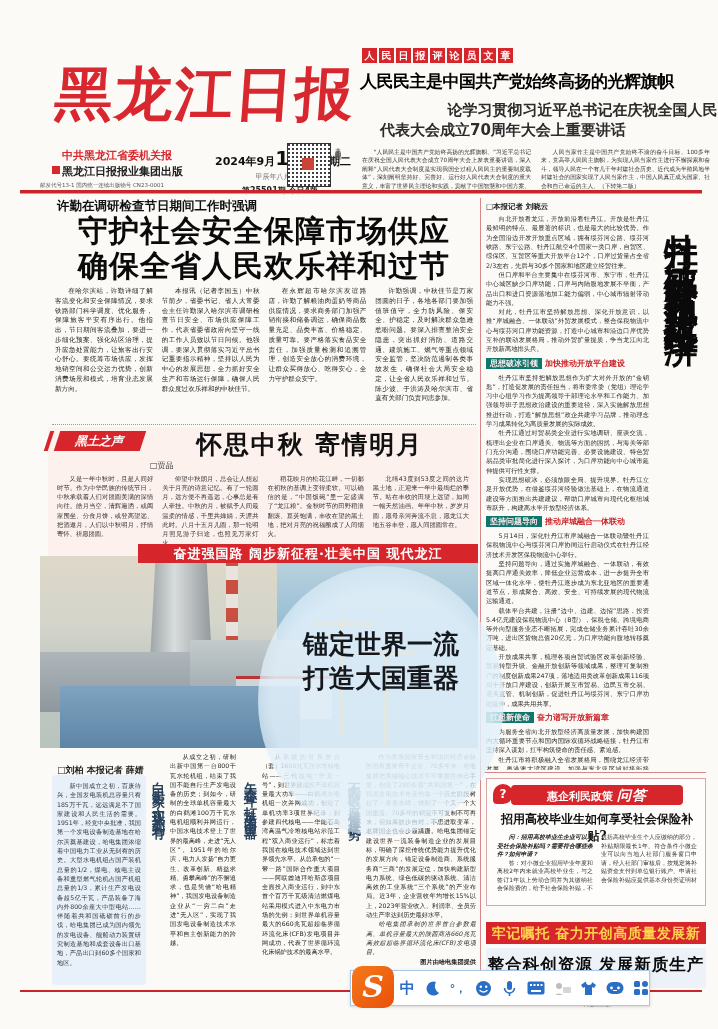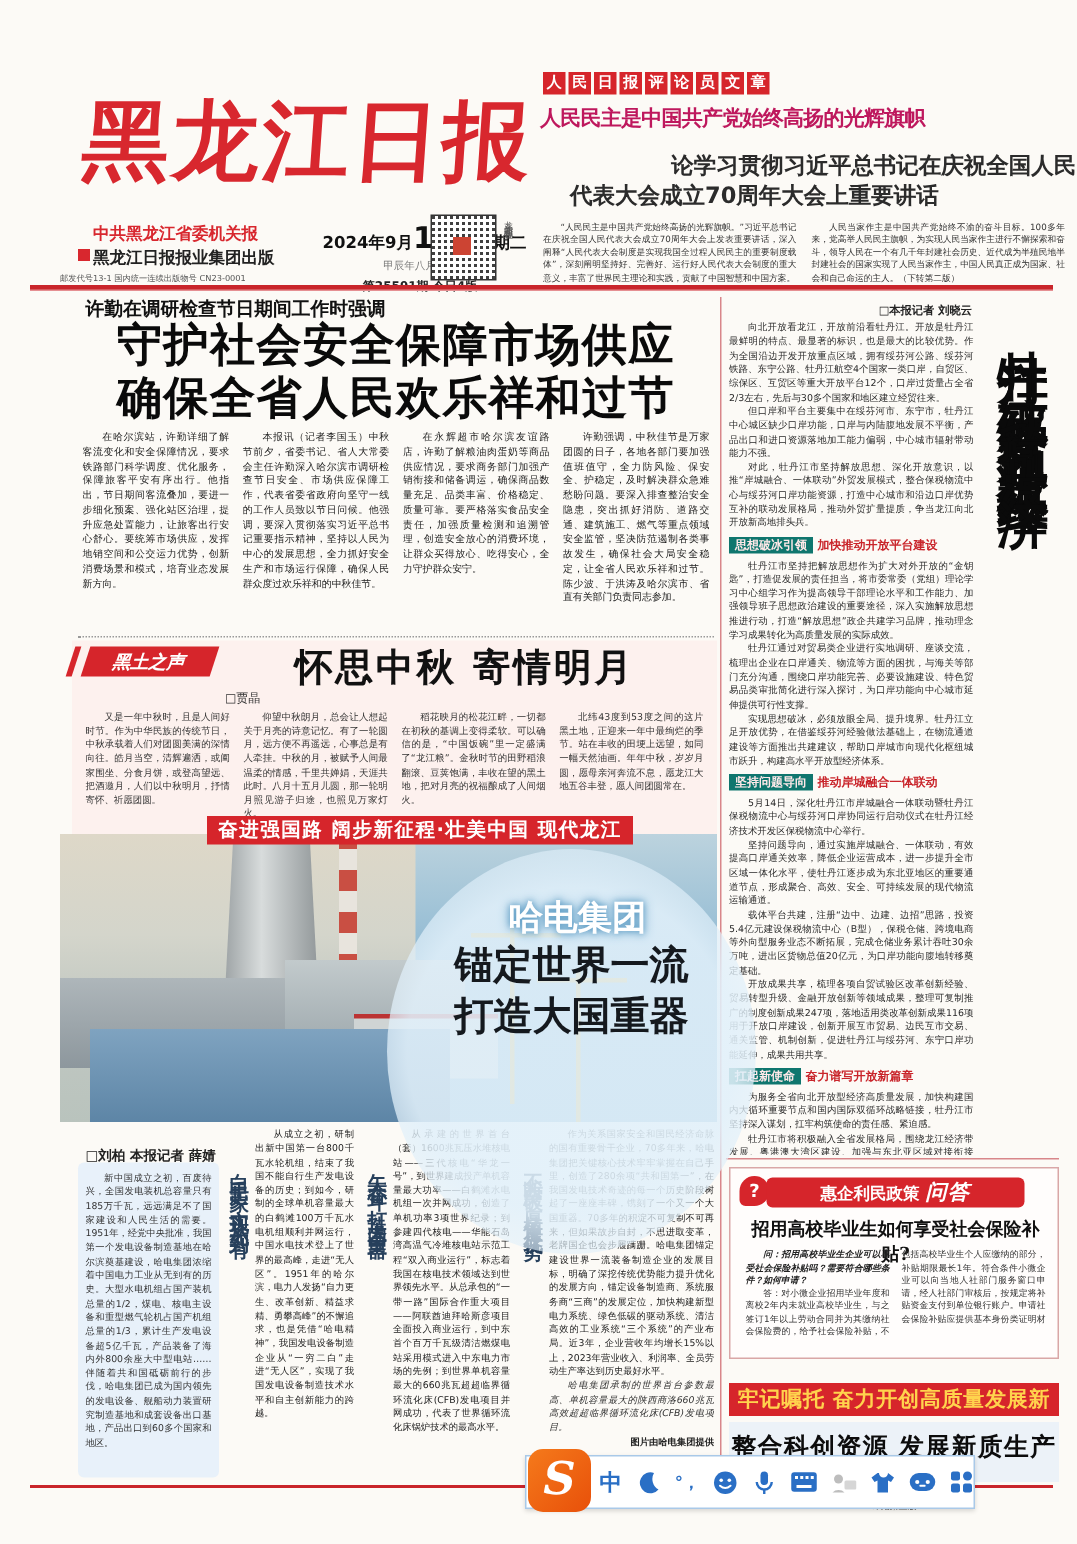--- a/index.html
+++ b/index.html
@@ -21,21 +21,21 @@
   .issueno{font-size:8px;font-weight:bold;color:#222;margin-top:3px;}
   .qr{left:287px;top:143px;width:42px;height:42px;background:
       repeating-linear-gradient(0deg,#222 0 2px,#fff 2px 4px),
       repeating-linear-gradient(90deg,#222 0 2px,#fff 2px 4px);
       background-blend-mode:screen;border:1px solid #333;}
   .qr::after{content:"";position:absolute;left:14px;top:14px;width:12px;height:12px;background:#c43;}
   .qrlabel{left:333px;top:143px;font-size:6px;color:#555;writing-mode:vertical-rl;height:44px;letter-spacing:1px;}
   .combadge{left:362px;top:48px;display:flex;gap:2px;}
   .combadge span{display:block;width:15px;height:15px;background:#d6252b;color:#fff;
     font-size:10px;font-weight:bold;line-height:15px;text-align:center;}
-  .comtitle{left:360px;top:70px;width:352px;font-size:14px;font-weight:900;color:#be185d;
+  .comtitle{left:360px;top:70px;width:352px;font-size:17px;font-weight:900;color:#000000;
     letter-spacing:-0.5px;white-space:nowrap;}
   .comsub{left:380px;top:100px;width:352px;font-size:15px;font-weight:bold;color:#2b2b2b;
     text-indent:4.5em;line-height:1.35;}
   .combody{left:362px;top:148px;width:348px;height:42px;column-count:2;column-gap:10px;
     font-size:5.8px;line-height:1.45;text-align:justify;color:#333;overflow:hidden;}
   .combody p{margin:0;text-indent:2em;}
   .redrule{left:20px;top:190px;width:682px;height:3px;background:#c9252b;border-bottom:1px solid #e58f92;}
   
   .kicker{left:57px;top:198px;font-size:12.5px;font-weight:bold;color:#111;font-family:"DejaVu Serif",serif;}
   .leadh{left:55px;top:214px;width:418px;text-align:center;font-size:30px;font-weight:900;
@@ -50,21 +50,21 @@
     color:#fff;font-size:12px;font-weight:bold;text-align:center;line-height:20px;}
   .soil::before{content:"";position:absolute;left:-10px;top:0;width:4px;height:20px;background:#d6252b;}
   .midtitle{left:150px;top:428px;width:320px;text-align:center;font-size:25px;font-weight:900;color:#111;
     font-family:"DejaVu Serif",serif;letter-spacing:2px;}
   .midauthor{left:150px;top:460px;width:320px;font-size:8px;color:#333;}
   .midbody{left:57px;top:474px;width:412px;height:80px;display:flex;gap:9px;}
   .midcol{flex:1;font-size:6.3px;line-height:1.45;text-align:justify;color:#333;overflow:hidden;}
   .midcol p{margin:0;text-indent:2em;}
   .midcol.first{padding-top:0;}
   
-  .banner{left:138px;top:544px;width:284px;height:19px;background:#d6252b;color:#fff;
+  .banner{left:138px;top:544px;width:340px;height:19px;background:#d6252b;color:#fff;
     font-size:13px;font-weight:bold;text-align:center;line-height:19px;letter-spacing:1px;z-index:5;}
   .photo{left:40px;top:556px;width:438px;height:192px;overflow:hidden;
     background:linear-gradient(180deg,#ded8c8 0%,#d4d5cb 35%,#c2c8c2 60%,#b9c3bd 100%);}
   .photo .water{position:absolute;right:0;top:0;width:46%;height:100%;
     background:linear-gradient(180deg,#bcd3de 0%,#8db8d2 45%,#7fb0cc 100%);}
   .photo .tower{position:absolute;left:108px;top:-6px;width:66px;height:150px;
     background:linear-gradient(90deg,#9aa0a2,#d8dcdc 40%,#8f9597);
     clip-path:polygon(12% 0,88% 0,100% 100%,0 100%);}
   .photo .stack{position:absolute;left:186px;top:-4px;width:12px;height:120px;
     background:repeating-linear-gradient(180deg,#c94f43 0 14px,#e8e4dd 14px 28px);}
@@ -93,21 +93,21 @@
   .vh3{left:345px;top:772px;height:210px;}
   .hcol{font-size:6.2px;line-height:1.5;text-align:justify;color:#222;overflow:hidden;position:absolute;}
   .hcol p{margin:0;text-indent:2em;}
   .hc2{left:170px;top:752px;width:66px;height:232px;}
   .hc3{left:262px;top:752px;width:78px;height:232px;}
   .hc4{left:366px;top:752px;width:110px;height:232px;}
   .hcap{font-style:italic;color:#333;}
   .hcredit{font-weight:bold;text-align:right;}
   
   .vrule{left:480px;top:198px;width:1px;height:792px;background:#d8868a;}
-  .mdbyline{left:486px;top:202px;width:162px;text-align:right;font-size:7.5px;font-weight:bold;color:#222;}
+  .mdbyline{left:486px;top:202px;width:162px;text-align:left;font-size:7.5px;font-weight:bold;color:#222;}
   .mdbody{left:486px;top:214px;width:163px;height:556px;font-size:6.3px;line-height:1.48;
     text-align:justify;color:#2a2a2a;overflow:hidden;}
   .mdbody p{margin:0;text-indent:2em;}
   .mdsub{margin:4px 0 3px 0;font-size:8px;font-weight:bold;white-space:nowrap;}
   .mdsub .tag{background:#0f766e;color:#ffe9e9;padding:1px 4px;}
   .mdsub .rest{color:#c9252b;padding-left:3px;}
   .vtitle{left:654px;top:206px;height:566px;writing-mode:vertical-rl;font-size:34px;font-weight:900;
     color:#0a0a0a;letter-spacing:5px;line-height:1.6;font-family:"DejaVu Sans",sans-serif;}
   .hr-red2{left:484px;top:772px;width:222px;height:1px;background:#d8868a;}
   
@@ -225,21 +225,20 @@
     <div class="tower"></div>
     <div class="stack"></div>
     <div class="bld1"></div>
     <div class="bld2"></div>
     <div class="bld4"></div>
     <div class="bld3"></div>
     <div class="crane1"></div>
     <div class="crane2"></div>
   </div>
   <div class="abs circle"></div>
-  <div class="abs ctext1">哈电集团</div>
   <div class="abs ctext2">
     <div>锚定世界一流</div>
     <div>打造大国重器</div>
   </div>
 
   <div class="abs hbyline">□刘柏 本报记者 薛婧</div>
   <div class="abs hbox">
       <p>新中国成立之初，百废待兴，全国发电装机总容量只有185万千瓦，远远满足不了国家建设和人民生活的需要。1951年，经党中央批准，我国第一个发电设备制造基地在哈尔滨奠基建设，哈电集团浓缩着中国电力工业从无到有的历史。大型水电机组占国产装机总量的1/2，煤电、核电主设备和重型燃气轮机占国产机组总量的1/3，累计生产发电设备超5亿千瓦，产品装备了海内外800余座大中型电站……伴随着共和国砥砺前行的步伐，哈电集团已成为国内领先的发电设备、舰船动力装置研究制造基地和成套设备出口基地，产品出口到60多个国家和地区。</p>
     </div>
   <div class="abs vhead vh1">白手起家 实现从无到有</div>

